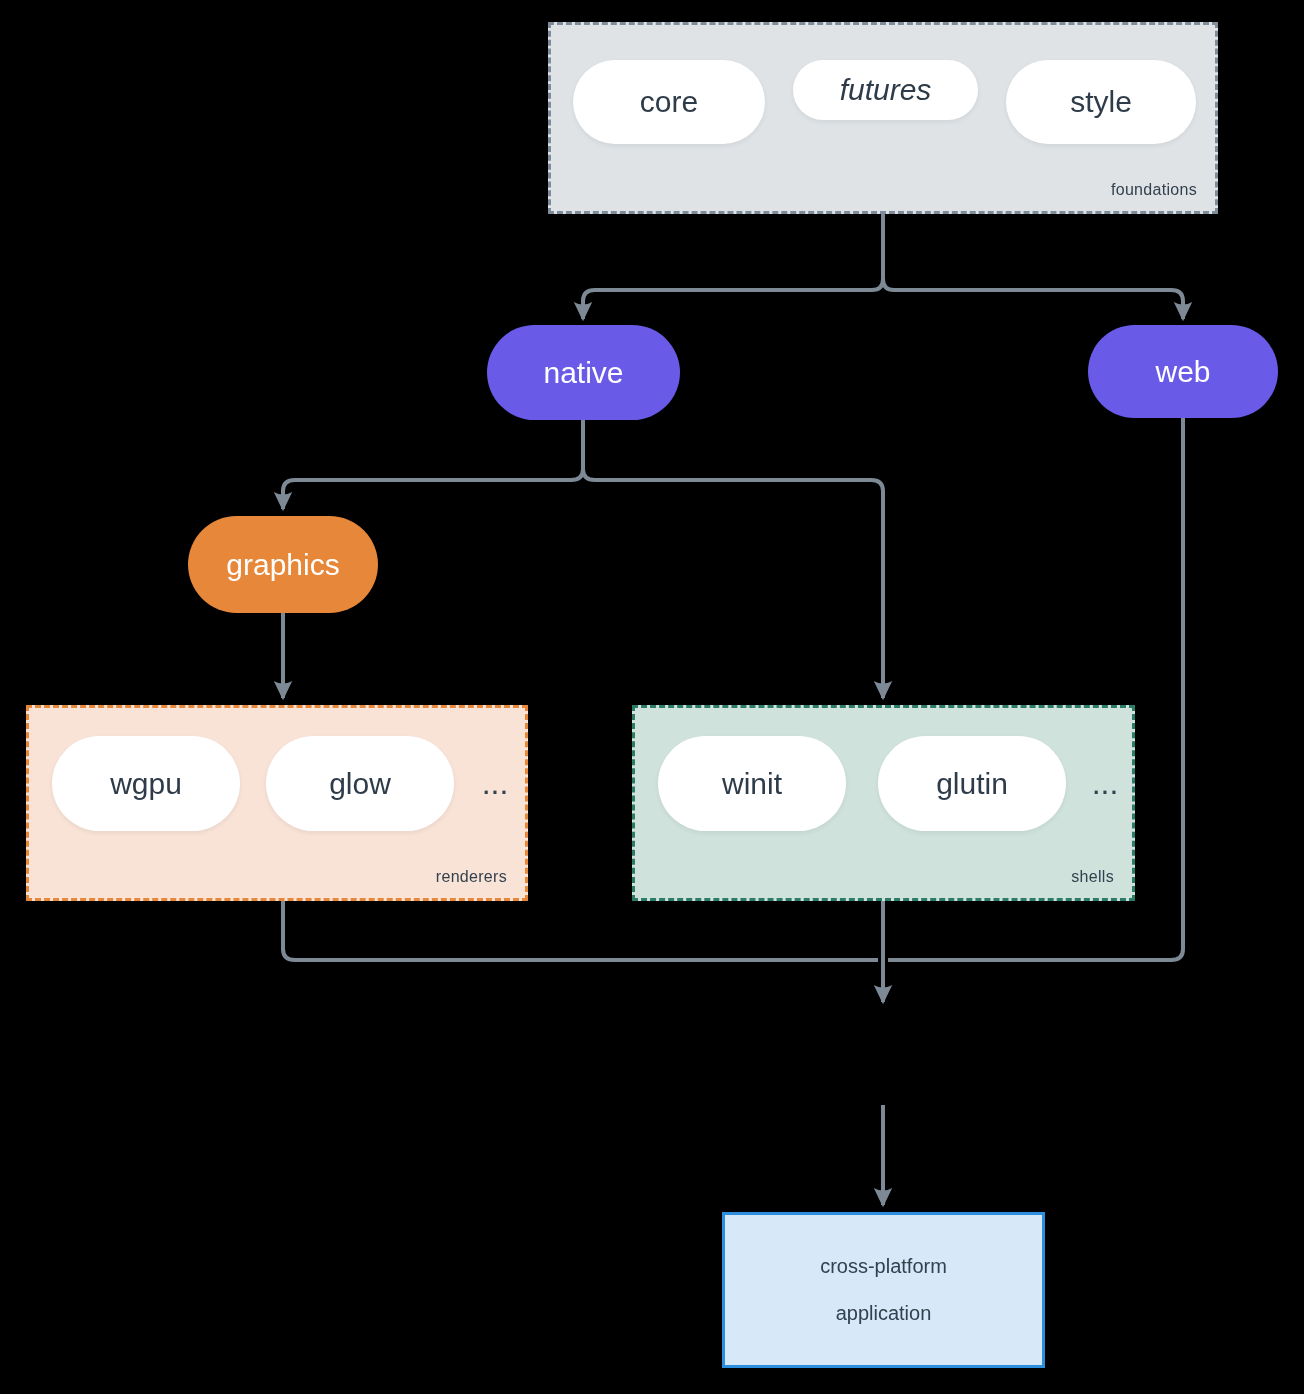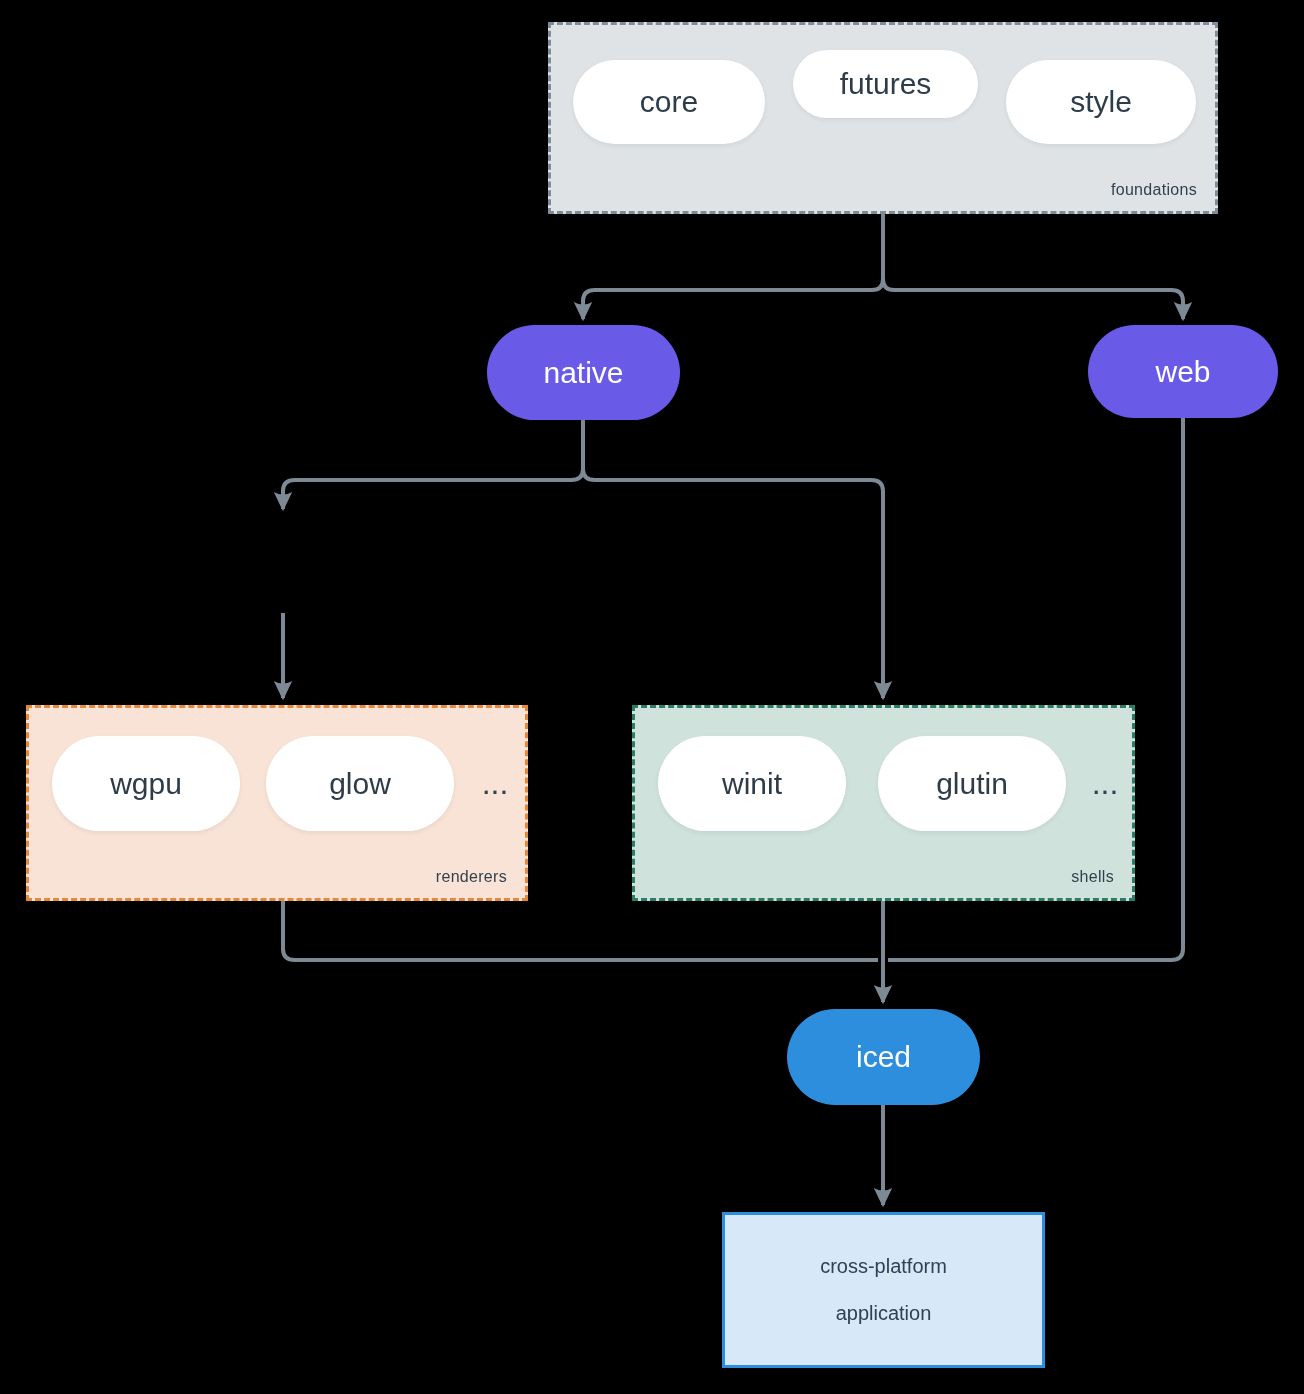--- a/index.html
+++ b/index.html
@@ -33,21 +33,21 @@
     position: absolute; display: flex; align-items: center; justify-content: center;
     border-radius: 999px; font-size: 30px; color: #ffffff;
   }
   .ellipsis {
     position: absolute; font-size: 32px; color: #33414e;
     display: flex; align-items: center; justify-content: center;
   }
 
   
   .pill-core    { left: 22px;  top: 35px; width: 192px; height: 84px; text-align: right; }
-  .pill-futures { left: 242px; top: 25px; width: 185px; height: 68px; }
+  .pill-futures { left: 242px; top: 35px; width: 185px; height: 60px; font-style: italic; }
   .pill-style   { left: 455px; top: 35px; width: 190px; height: 84px; }
 
   
   .pill-wgpu { left: 23px;  top: 28px; width: 188px; height: 95px; }
   .pill-glow { left: 237px; top: 28px; width: 188px; height: 95px; }
   .renderers-ellipsis { left: 438px; top: 28px; width: 56px; height: 95px; }
 
   
   .pill-winit  { left: 23px;  top: 28px; width: 188px; height: 95px; }
   .pill-glutin { left: 243px; top: 28px; width: 188px; height: 95px; }
@@ -102,20 +102,23 @@
     <div class="group-label">foundations</div>
   </div>
 
   <div class="node-pill node-native">
     <span>native</span>
   </div>
   <div class="node-pill node-web">
     <span>web</span>
   </div>
 
+  <div class="node-pill node-graphics">
+    <span>graphics</span>
+  </div>
 
   <div class="group-box group-renderers">
     <div class="pill pill-wgpu">
       <span>wgpu</span>
     </div>
     <div class="pill pill-glow">
       <span>glow</span>
     </div>
     <div class="ellipsis renderers-ellipsis">...</div>
     <div class="group-label">renderers</div>
@@ -125,22 +128,19 @@
     <div class="pill pill-winit">
       <span>winit</span>
     </div>
     <div class="pill pill-glutin">
       <span>glutin</span>
     </div>
     <div class="ellipsis shells-ellipsis">...</div>
     <div class="group-label">shells</div>
   </div>
 
-  <div class="node-pill node-iced">
-    <span>iced</span>
-  </div>
 
   <div class="app-box">
     <span>cross-platform</span>
     <span>application</span>
   </div>
 
 </div>
 
 </body></html>

